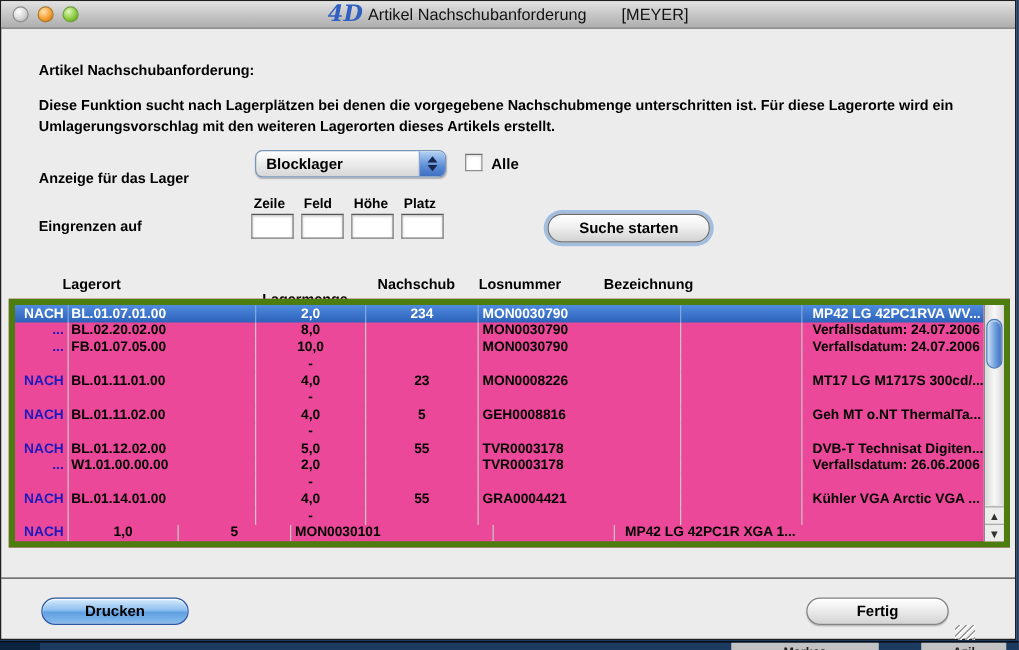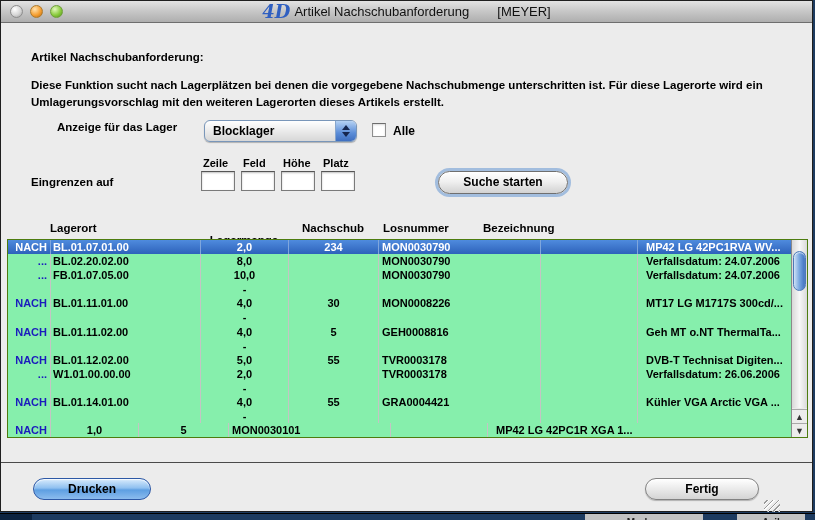--- a/index.html
+++ b/index.html
@@ -27,21 +27,21 @@
               color:#2f5fc1; font-size:18px; margin-right:4px; }
   .title-suffix { margin-left:28px; }
 
   
   .intro-heading { position:absolute; left:30px; top:50px; font-size:11.5px; font-weight:bold; color:#000; }
   .intro-desc { position:absolute; left:30px; top:76px; width:762px; font-size:11.5px;
                 font-weight:bold; color:#000; line-height:1.5; }
 
   
   .label { font-size:11.5px; font-weight:bold; color:#000; position:absolute; }
-  .lbl-lager { left:30px; top:120px;margin-left:26px; }
+  .lbl-lager { left:30px; top:136px; }
   .popup { position:absolute; left:203px; top:119px; width:153px; height:22px;
            border:1px solid #7996b9; border-radius:6px;
            background:linear-gradient(180deg,#ffffff,#d7d7d7);
            display:flex; align-items:stretch; overflow:hidden;
            box-shadow:0 1px 1px rgba(0,0,0,.25); }
   .popup-value { flex:1; font-size:12px; font-weight:bold; padding:3px 0 0 8px; }
   .popup-arrows { width:21px; background:linear-gradient(180deg,#b6d2f3,#5b8dd8 60%,#3f6fc0);
                   border-left:1px solid #86a5cc; display:flex; flex-direction:column;
                   align-items:center; justify-content:center; gap:2px; }
   .arr-up { width:0; height:0; border-left:4px solid transparent; border-right:4px solid transparent;
@@ -73,21 +73,21 @@
   .th { display:flex; align-items:center; }
   .col-flag      { width:43px;  flex:none; }
   .col-lagerort  { width:150px; flex:none; }
   .col-menge     { width:88px;  flex:none; justify-content:center; text-align:center;margin-top:20px; }
   .col-nachschub { width:90px;  flex:none; justify-content:center; text-align:center; }
   .col-artikel   { width:162px; flex:none; padding-left:3px; }
   .col-los       { width:97px;  flex:none; padding-left:5px; }
   .col-bez       { flex:1; padding-left:8px; }
 
   .table-box { position:absolute; left:6px; top:238px; width:801px; height:199px;
-               border:1px solid #4d7c0f; background:#86efac; display:flex; }
+               border:5px solid #4d7c0f; background:#ec4899; display:flex; }
   .table-body { flex:1; display:flex; flex-direction:column; overflow:hidden; }
   .trow { flex:1; display:flex; font-size:11px; font-weight:bold; color:#000; cursor:default; }
   .cell { height:100%; display:flex; align-items:center; border-right:1px solid #c4c4c4;
           white-space:nowrap; overflow:hidden; }
   .c-flag      { width:43px;  flex:none; justify-content:flex-end; padding-right:3px; color:#1b1bbd; }
   .c-lagerort  { width:150px; flex:none; padding-left:2px; }
   .c-lagermenge{ width:88px;  flex:none; justify-content:center; }
   .c-nachschub { width:90px;  flex:none; justify-content:center; }
   .c-artikel   { width:162px; flex:none; padding-left:3px; }
   .c-losnummer { width:97px;  flex:none; padding-left:5px; }
@@ -219,21 +219,21 @@
             <div class="cell c-lagermenge">-</div>
             <div class="cell c-nachschub"></div>
             <div class="cell c-artikel"></div>
             <div class="cell c-losnummer"></div>
             <div class="cell c-bezeichnung"></div>
           </div>
           <div class="trow">
             <div class="cell c-flag">NACH</div>
             <div class="cell c-lagerort">BL.01.11.01.00</div>
             <div class="cell c-lagermenge">4,0</div>
-            <div class="cell c-nachschub">30</div>
+            <div class="cell c-nachschub">23</div>
             <div class="cell c-artikel">MON0008226</div>
             <div class="cell c-losnummer"></div>
             <div class="cell c-bezeichnung">MT17 LG M1717S 300cd/...</div>
           </div>
           <div class="trow">
             <div class="cell c-flag"></div>
             <div class="cell c-lagerort"></div>
             <div class="cell c-lagermenge">-</div>
             <div class="cell c-nachschub"></div>
             <div class="cell c-artikel"></div>

